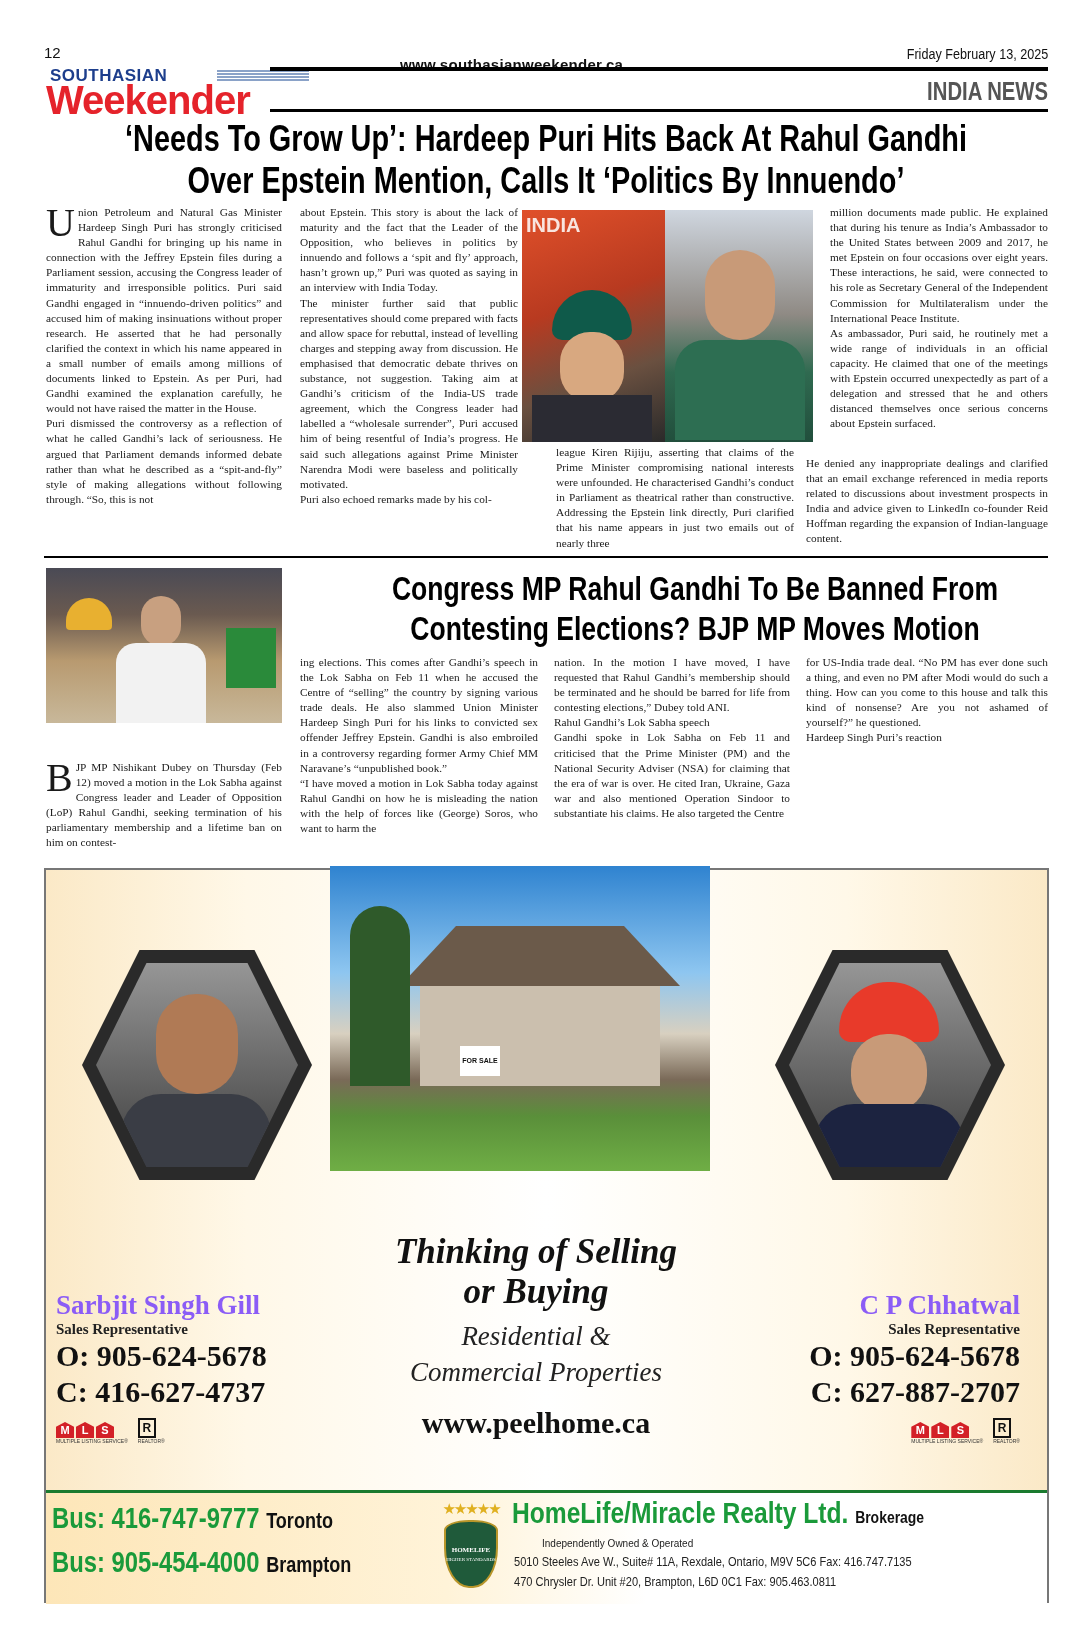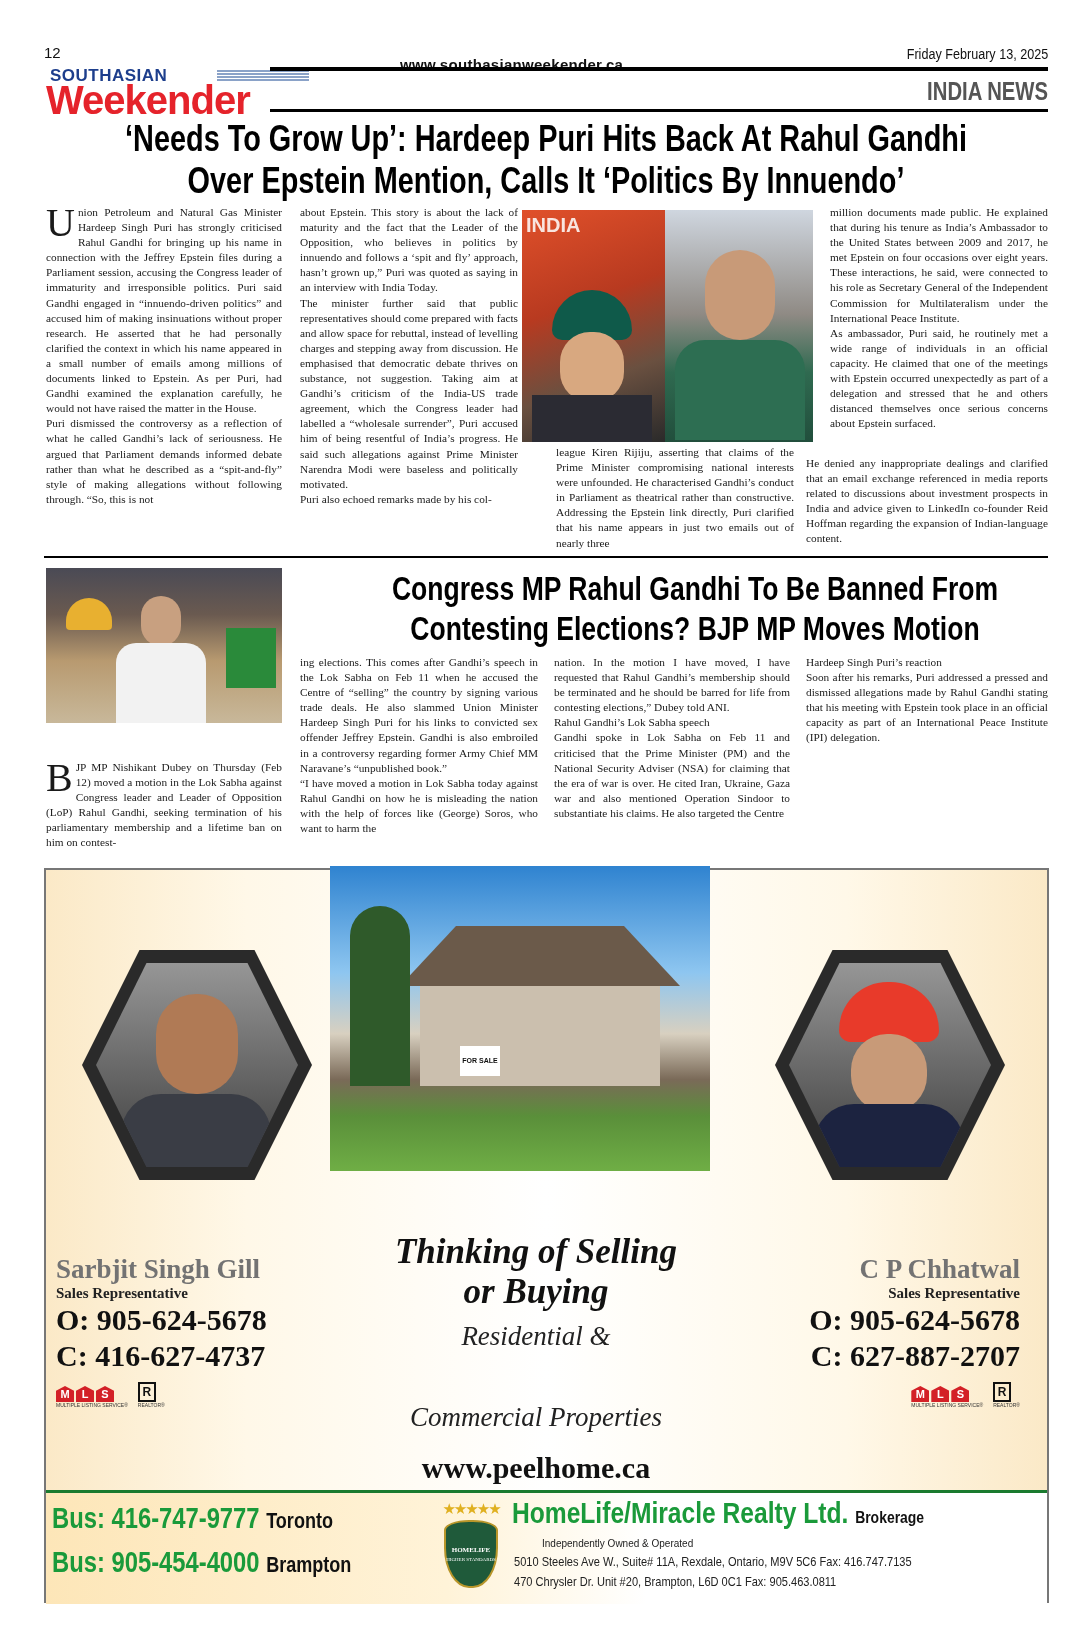--- a/index.html
+++ b/index.html
@@ -22,31 +22,31 @@
   
   .col { font-size: 11.3px; line-height: 15.1px; text-align: justify; color: #1a1a1a; }
   .col p { margin: 0; }
   .drop { float: left; font-size: 40px; line-height: 30px; margin: 3px 3px 0 0; font-weight: normal; }
   .photo { background: #777; overflow: hidden; }
   .hr-mid { left: 44px; right: 44px; top: 556px; height: 2px; background: #000; }
   
   .ad { left: 44px; top: 868px; width: 1005px; height: 735px; border: 2px solid #777; box-sizing: border-box; background: linear-gradient(90deg, #fbe9c7, #fff8e8 20%, #fff 50%, #fff8e8 80%, #fbe9c7); }
   .hex { width: 230px; height: 250px; background: #2a2a2a; clip-path: polygon(25% 4%, 75% 4%, 100% 50%, 75% 96%, 25% 96%, 0 50%); }
   .hex-inner { position:absolute; left: 14px; top: 14px; right: 14px; bottom: 14px; clip-path: polygon(25% 4%, 75% 4%, 100% 50%, 75% 96%, 25% 96%, 0 50%); background: linear-gradient(#9a9a9a, #3a3a3a); }
-  .agent-name { font: bold 27px "Liberation Serif", serif; color: #737373; }
+  .agent-name { font: bold 27px "Liberation Serif", serif; color: #8b5cf6; margin-top: 36px; }
   .agent-title { font: bold 15px "Liberation Serif", serif; color: #222; }
   .agent-phone { font: bold 30px "Liberation Serif", serif; color: #111; line-height: 36px; }
   .mls { display:flex; align-items:flex-end; gap: 10px; }
   .mls-box { display:flex; gap:2px; }
   .mls-letter { width: 18px; height: 16px; background: #d32027; color: #fff; font: bold 11px "Liberation Sans", sans-serif; display:flex; align-items:center; justify-content:center; clip-path: polygon(50% 0, 100% 30%, 100% 100%, 0 100%, 0 30%); }
   .mls-sub { font: 5px "Liberation Sans", sans-serif; color:#333; }
   .realtor { width: 14px; height: 16px; border: 2px solid #111; font: bold 12px "Liberation Sans", sans-serif; display:flex; align-items:center; justify-content:center; }
   .ad-house { left: 330px; top: 866px; width: 380px; height: 305px; overflow: hidden; background: linear-gradient(#2f83d0 0%, #8ec6f0 35%, #d8d0c0 55%, #7a6a58 70%, #5a8f3a 82%, #6fae45 100%); }
   .ad-tag { font: italic bold 35px "Liberation Serif", serif; text-align: center; color: #111; line-height: 40px; }
-  .ad-sub { font: italic 27px "Liberation Serif", serif; text-align:center; color:#222; line-height: 36px; margin-top: 45px; }
+  .ad-sub { font: italic 27px "Liberation Serif", serif; text-align:center; color:#222; line-height: 36px; }
   .ad-web { font: bold 30px "Liberation Serif", serif; text-align:center; color: #111; }
   .bottom-bar { left: 46px; top: 1490px; width: 1001px; height: 111px; border-top: 3px solid #1a7a2e; background: linear-gradient(90deg, #fde6b8, #fff3d8 40%, #fff 60%); }
   .bus { font: bold 29px "Liberation Sans", sans-serif; color: #1a9a3a; transform: scaleX(0.82); transform-origin: left; white-space: nowrap; }
   .bus .city { color: #111; font-size: 22px; }
   .hl-name { font: bold 30px "Liberation Sans", sans-serif; color: #1a9a3a; transform: scaleX(0.82); transform-origin: left; white-space: nowrap; }
   .hl-name .brk { color:#111; font-size: 17px; }
   .hl-line { font: 13px "Liberation Sans", sans-serif; color: #222; transform: scaleX(0.85); transform-origin: left; white-space: nowrap; }
   .hl-small { font: 10px "Liberation Sans", sans-serif; color:#222; }
   .hl-emblem { width: 62px; height: 90px; }
 </style>
@@ -122,22 +122,22 @@
 <div class="abs col" style="left:300px; top:655px; width:238px;">
   <p>ing elections. This comes after Gandhi’s speech in the Lok Sabha on Feb 11 when he accused the Centre of “selling” the country by signing various trade deals. He also slammed Union Minister Hardeep Singh Puri for his links to convicted sex offender Jeffrey Epstein. Gandhi is also embroiled in a controversy regarding former Army Chief MM Naravane’s “unpublished book.”</p>
   <p>“I have moved a motion in Lok Sabha today against Rahul Gandhi on how he is misleading the nation with the help of forces like (George) Soros, who want to harm the</p>
 </div>
 <div class="abs col" style="left:554px; top:655px; width:236px;">
   <p>nation. In the motion I have moved, I have requested that Rahul Gandhi’s membership should be terminated and he should be barred for life from contesting elections,” Dubey told ANI.</p>
   <p>Rahul Gandhi’s Lok Sabha speech</p>
   <p>Gandhi spoke in Lok Sabha on Feb 11 and criticised that the Prime Minister (PM) and the National Security Adviser (NSA) for claiming that the era of war is over. He cited Iran, Ukraine, Gaza war and also mentioned Operation Sindoor to substantiate his claims. He also targeted the Centre</p>
 </div>
 <div class="abs col" style="left:806px; top:655px; width:242px;">
+  <p>for US-India trade deal. “No PM has ever done such a thing, and even no PM after Modi would do such a thing. How can you come to this house and talk this kind of nonsense? Are you not ashamed of yourself?” he questioned.</p>
   <p>Hardeep Singh Puri’s reaction</p>
-  <p>Soon after his remarks, Puri addressed a pressed and dismissed allegations made by Rahul Gandhi stating that his meeting with Epstein took place in an official capacity as part of an International Peace Institute (IPI) delegation.</p>
 </div>
 
 <div class="abs ad"></div>
 
 <div class="abs hex" style="left:82px; top:940px;">
   <div class="hex-inner">
     <div style="position:absolute; left:60px; top:40px; width:82px; height:100px; border-radius:40px; background:#b07a55;"></div>
     <div style="position:absolute; left:25px; top:140px; width:150px; height:100px; border-radius:40px 40px 0 0; background:#3a3d45;"></div>
   </div>
 </div>

